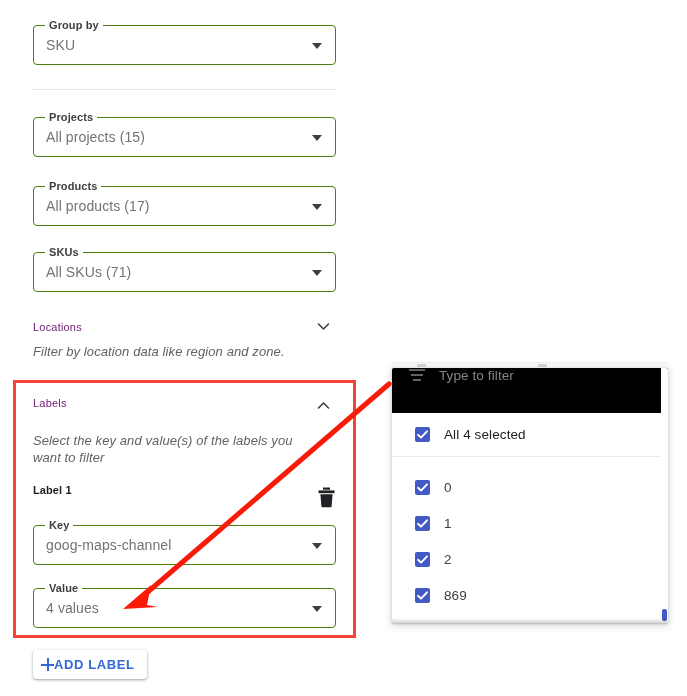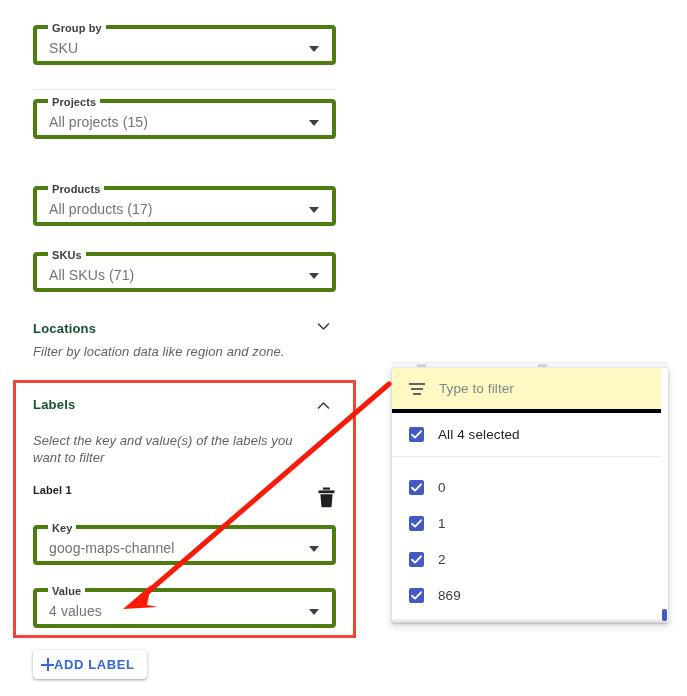--- a/index.html
+++ b/index.html
@@ -22,21 +22,21 @@
     left: 0; top: 0;
     width: 372px;
     height: 696px;
   }
 
   .field {
     position: absolute;
     left: 33px;
     width: 303px;
     height: 40px;
-    border: 4px solid #4d7c0f;
+    border: 1px solid #4d7c0f;
     border-radius: 4px;
     box-sizing: border-box;
     background: #fff;
   }
   .field .legend {
     position: absolute;
     top: -7px;
     left: 11px;
     background: #fff;
     padding: 0 4px;
@@ -70,23 +70,23 @@
     position: absolute;
     left: 33px;
     width: 303px;
     height: 1px;
     background: #e5e5e5;
   }
 
   
   .section-title {
     position: absolute;
-    font-size: 13px;
-    font-weight: bold;
-    color: #14532d;
+    font-size: 11px;
+    font-weight: normal;
+    color: #701a75;
     letter-spacing: .2px;
   }
   .section-desc {
     position: absolute;
     font-size: 13px;
     color: #5f6368;
     letter-spacing: .1px;
     line-height: 17px;
     font-style: italic;
   }
@@ -201,24 +201,23 @@
     position: absolute;
     top: 1px;
     width: 9px;
     height: 3px;
     background: #d6d6d6;
   }
 
   #dd-filter-row {
     position: relative;
     height: 45px;
-    background: #fef9c3;
+    background: #000000;
     border-bottom: 4px solid #000000;
     display: flex;
-    align-items: center;
     padding-left: 17px;
     box-sizing: border-box;
   }
   #funnel-icon {
     width: 16px; height: 14px;
     flex: 0 0 auto;
     margin-right: 14px;
     position: relative;
   }
   #funnel-icon i {
@@ -234,21 +233,21 @@
   #dd-filter-placeholder {
     font-size: 13.5px;
     color: #80868b;
     letter-spacing: .1px;
   }
 
   .dd-item {
     position: relative;
     display: flex;
     align-items: center;
-    padding-left: 17px;
+    padding-left: 23px;
     height: 36px;
     box-sizing: border-box;
     cursor: pointer;
   }
   #dd-select-all {
     height: 44px;
     border-bottom: 1px solid #e8eaed;
   }
   .cbx {
     width: 15px; height: 15px;
@@ -302,21 +301,21 @@
 <div id="left-panel">
 
   <div class="field" style="top:25px;">
     <span class="legend">Group by</span>
     <span class="value">SKU</span>
     <span class="caret"></span>
   </div>
 
   <div class="divider" style="top:89px;"></div>
 
-  <div class="field" style="top:99px;">
+  <div class="field" style="top:117px;">
     <span class="legend">Projects</span>
     <span class="value">All projects (15)</span>
     <span class="caret"></span>
   </div>
 
   <div class="field" style="top:186px;">
     <span class="legend">Products</span>
     <span class="value">All products (17)</span>
     <span class="caret"></span>
   </div>

